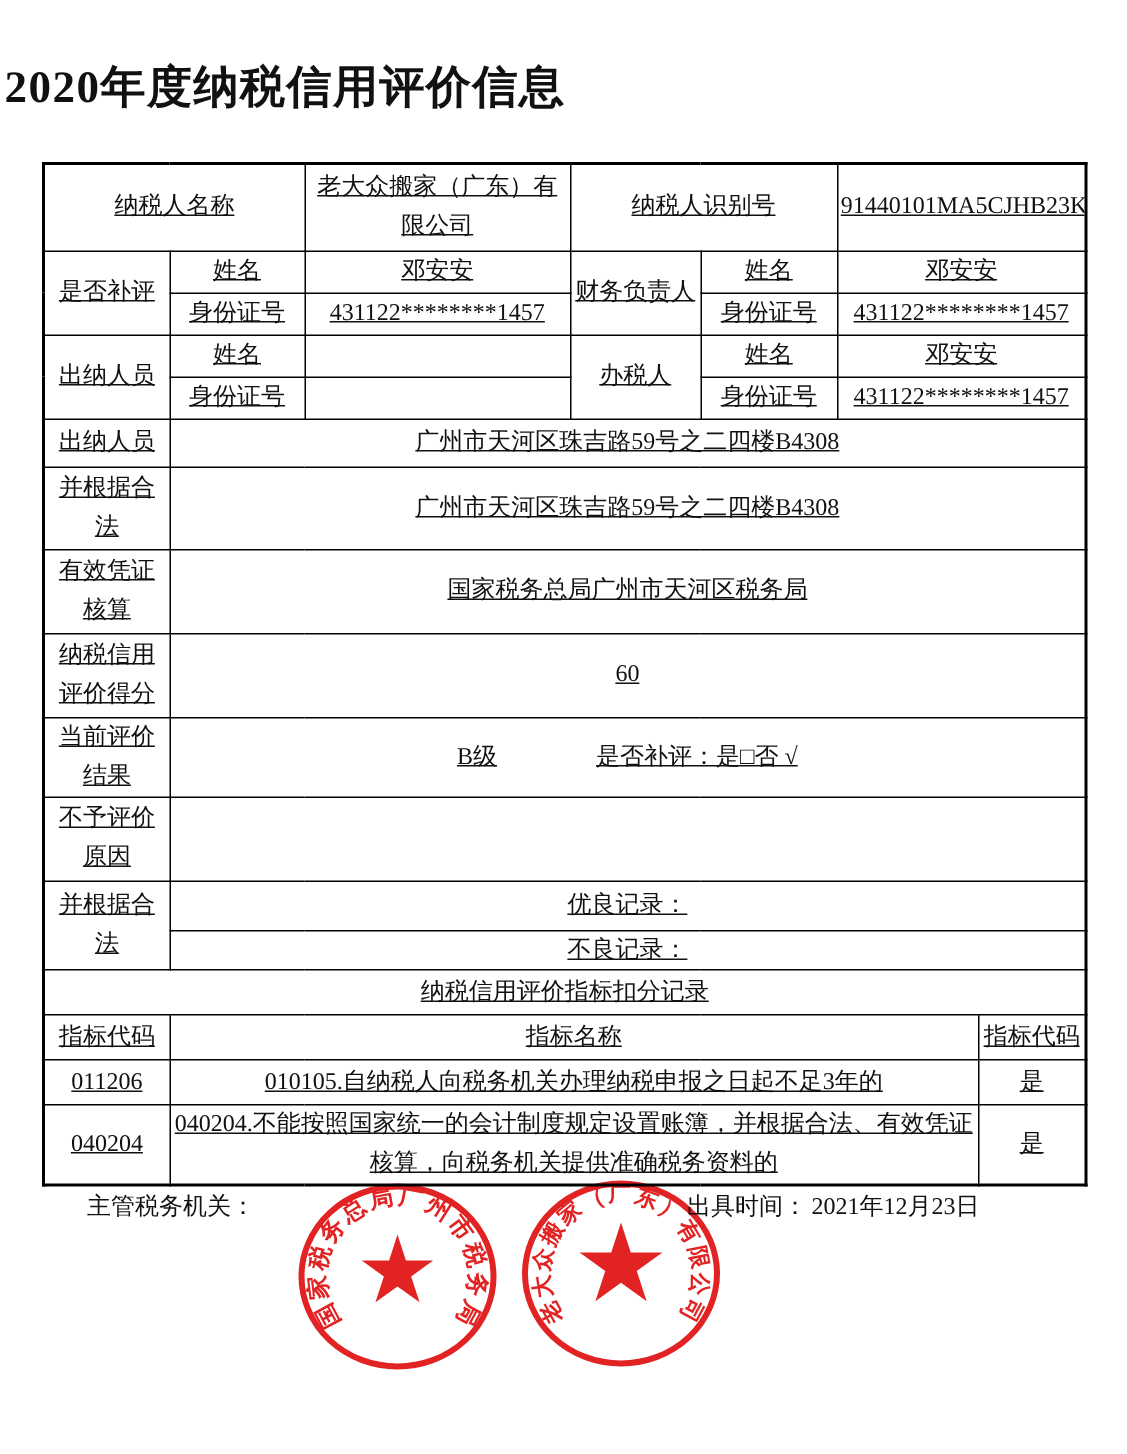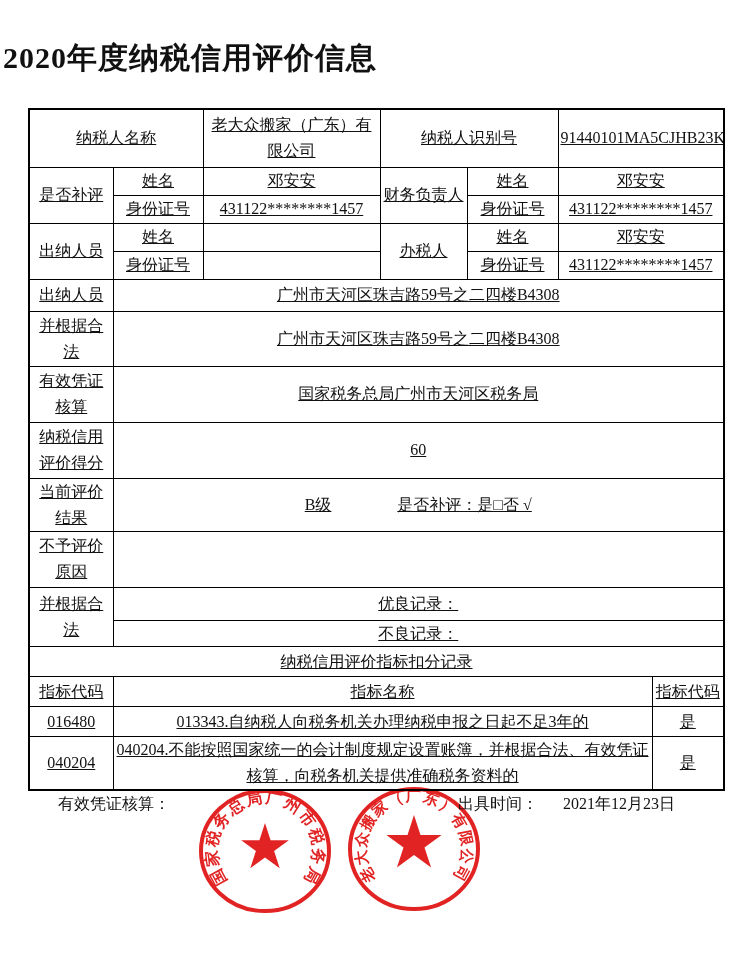--- a/index.html
+++ b/index.html
@@ -36,21 +36,21 @@
     text-align: center;
     vertical-align: middle;
     padding: 0 2px;
     overflow: hidden;
   }
   td.al { text-align: left; padding-left: 3px; }
   .grade-gap { margin-left: 66px; }
   .footer-item { position: absolute; top: 794px; font-size: 16px; white-space: nowrap; }
   .f-issuer { left: 58px; }
   .f-time-label { left: 458px; }
-  .f-time-value { left: 563px; }
+  .f-time-value { left: 541px; }
   svg.stamp {
     position: absolute;
     mix-blend-mode: multiply;
     opacity: 0.93;
   }
   .stamp-left  { left: 195px; top: 778px; }
   .stamp-right { left: 344px; top: 776px; }
   svg.stamp text {
     font-family: "Liberation Serif", "DejaVu Serif", serif;
     font-weight: 700;
@@ -143,33 +143,33 @@
     </tr>
     <tr style="height:30px">
       <td colspan="7">纳税信用评价指标扣分记录</td>
     </tr>
     <tr style="height:30px">
       <td>指标代码</td>
       <td colspan="5">指标名称</td>
       <td>指标代码</td>
     </tr>
     <tr style="height:30px">
-      <td>016480</td>
-      <td colspan="5">013343.自纳税人向税务机关办理纳税申报之日起不足3年的</td>
+      <td>011206</td>
+      <td colspan="5">010105.自纳税人向税务机关办理纳税申报之日起不足3年的</td>
       <td>是</td>
     </tr>
     <tr style="height:52px">
       <td>040204</td>
       <td colspan="5">040204.不能按照国家统一的会计制度规定设置账簿，并根据合法、有效凭证核算，向税务机关提供准确税务资料的</td>
       <td>是</td>
     </tr>
   </tbody>
 </table>
 
-<span class="footer-item f-issuer">有效凭证核算：</span>
+<span class="footer-item f-issuer">主管税务机关：</span>
 <span class="footer-item f-time-label">出具时间：</span>
 <span class="footer-item f-time-value">2021年12月23日</span>
 
 <svg class="stamp stamp-left" width="140" height="146" viewBox="0 0 140 146">
   <defs>
     <path id="arcL" d="M 36.06 106.94 A 48 48 0 1 1 103.94 106.94" fill="none"></path>
   </defs>
   <ellipse cx="70" cy="73" rx="64" ry="60" fill="none" stroke-width="4" stroke="#e01212"></ellipse>
   <polygon points="70,45 75.6,62.3 93.8,62.3 79.1,73.0 84.7,90.2 70,79.6 55.3,90.2 60.9,73.0 46.2,62.3 64.4,62.3" fill="#e01212"></polygon>
   <text fill="#e01212">

